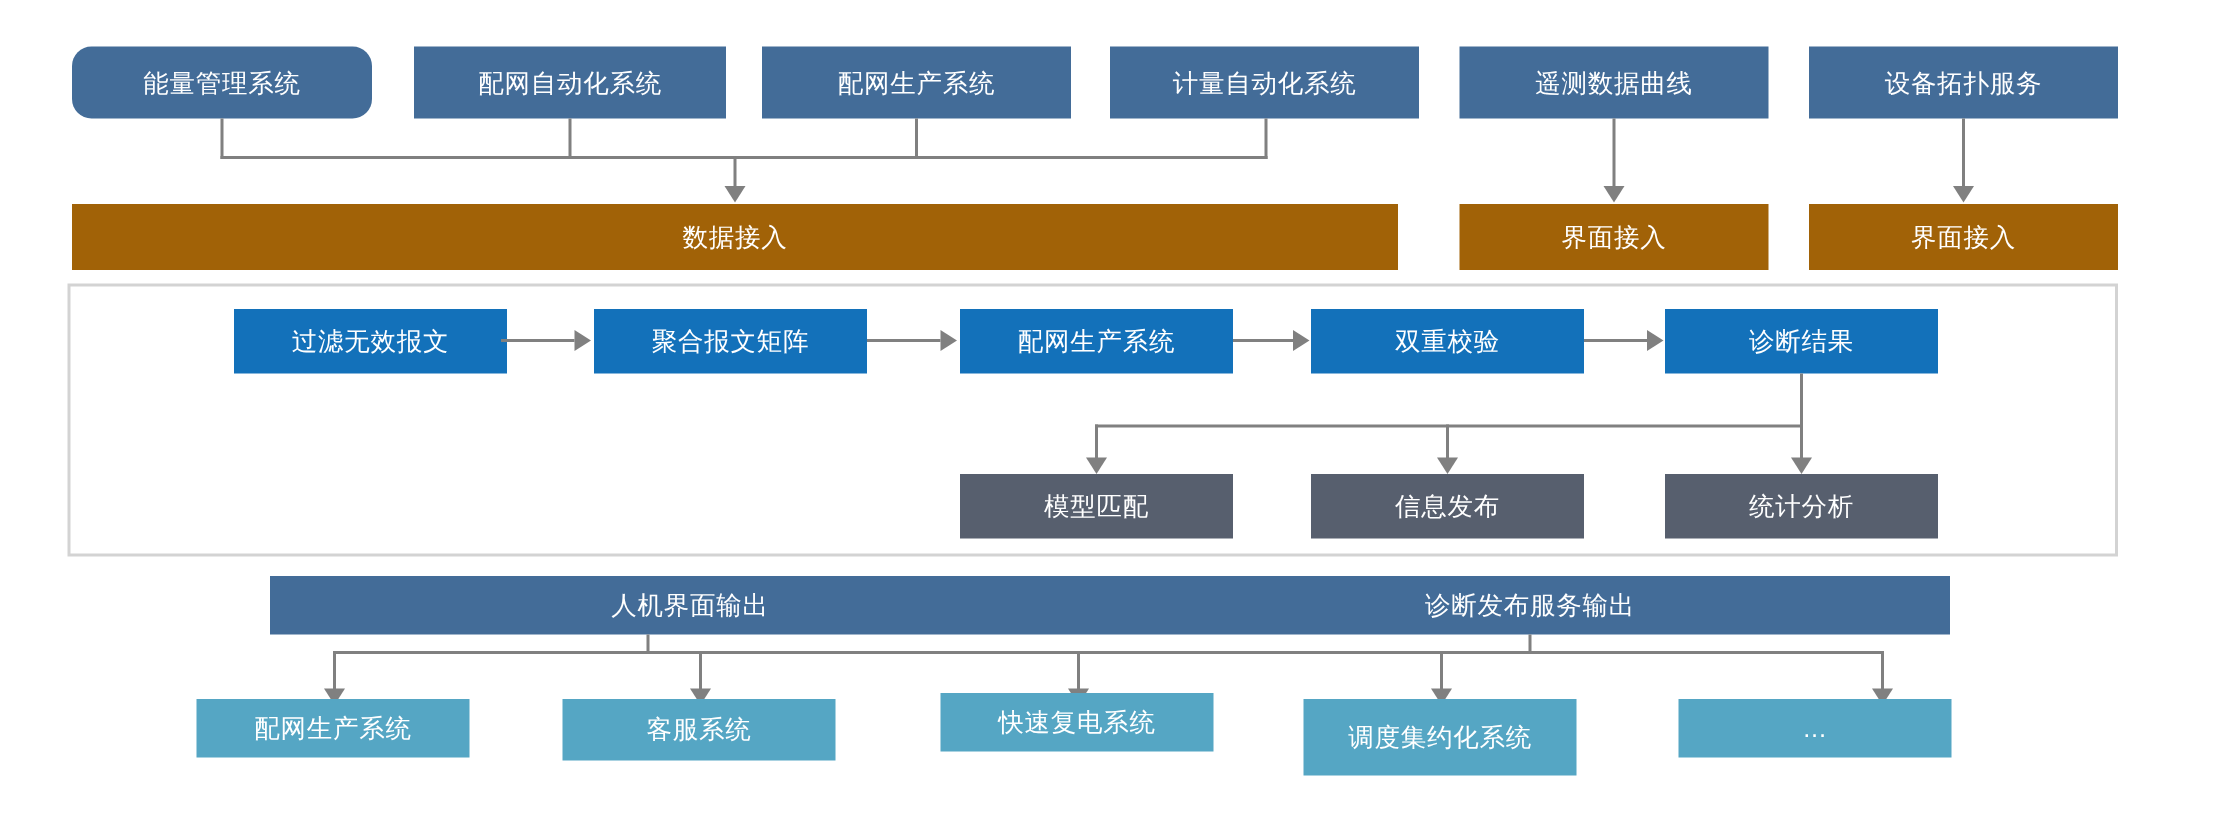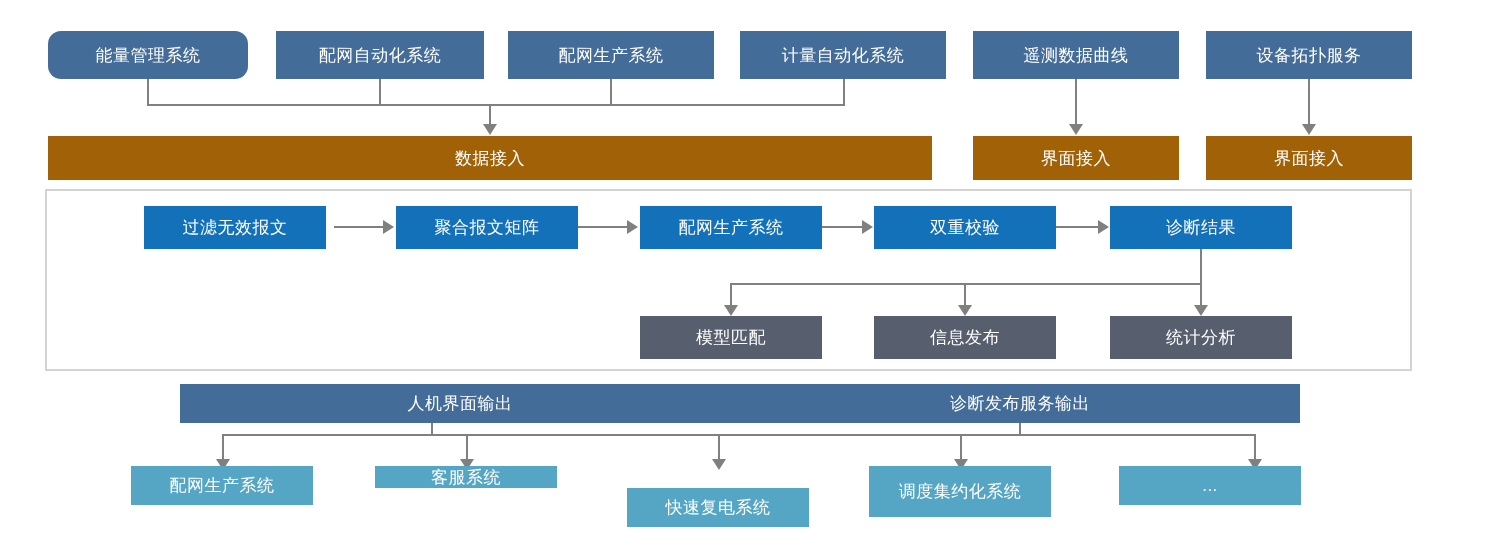--- a/index.html
+++ b/index.html
@@ -93,21 +93,21 @@
 
   <div class="ln v" style="left:1308px; top:79px; height:46px;"></div>
   <div class="arrow down" style="left:1302px; top:124px;"></div>
 
   <div class="node access" style="left:48px; top:136px; width:884px; height:44px;">数据接入</div>
   <div class="node access" style="left:973px; top:136px; width:206px; height:44px;">界面接入</div>
   <div class="node access" style="left:1206px; top:136px; width:206px; height:44px;">界面接入</div>
 
   <div class="frame" style="left:45px; top:189px; width:1367px; height:182px;"></div>
 
-  <div class="node process" style="left:144px; top:206px; width:182px; height:43px;">过滤无效报文</div>
+  <div class="node process" style="left:156px; top:206px; width:182px; height:43px;">过滤无效报文</div>
   <div class="node process" style="left:396px; top:206px; width:182px; height:43px;">聚合报文矩阵</div>
   <div class="node process" style="left:640px; top:206px; width:182px; height:43px;">配网生产系统</div>
   <div class="node process" style="left:874px; top:206px; width:182px; height:43px;">双重校验</div>
   <div class="node process" style="left:1110px; top:206px; width:182px; height:43px;">诊断结果</div>
 
   <div class="ln h" style="left:334px; top:226px; width:49px;"></div>
   <div class="arrow right" style="left:383px; top:220px;"></div>
 
   <div class="ln h" style="left:578px; top:226px; width:49px;"></div>
   <div class="arrow right" style="left:627px; top:220px;"></div>
@@ -150,18 +150,18 @@
   <div class="ln v" style="left:718px; top:434px; height:26px;"></div>
   <div class="arrow down" style="left:712px; top:459px;"></div>
 
   <div class="ln v" style="left:960px; top:434px; height:26px;"></div>
   <div class="arrow down" style="left:954px; top:459px;"></div>
 
   <div class="ln v" style="left:1254px; top:434px; height:26px;"></div>
   <div class="arrow down" style="left:1248px; top:459px;"></div>
 
   <div class="node sink" style="left:131px; top:466px; width:182px; height:39px;">配网生产系统</div>
-  <div class="node sink" style="left:375px; top:466px; width:182px; height:22px;">客服系统</div>
-  <div class="node sink" style="left:627px; top:488px; width:182px; height:39px;">快速复电系统</div>
+  <div class="node sink" style="left:375px; top:466px; width:182px; height:41px;">客服系统</div>
+  <div class="node sink" style="left:627px; top:462px; width:182px; height:39px;">快速复电系统</div>
   <div class="node sink" style="left:869px; top:466px; width:182px; height:51px;">调度集约化系统</div>
   <div class="node sink" style="left:1119px; top:466px; width:182px; height:39px;">...</div>
 
 </div>
 
 </body></html>

